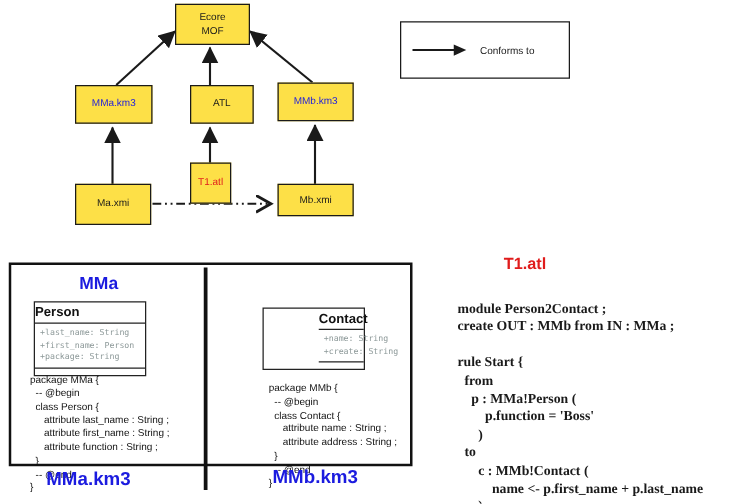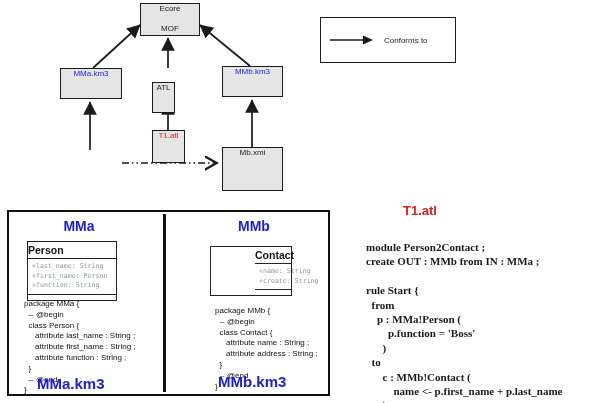--- a/index.html
+++ b/index.html
@@ -1,43 +1,43 @@
 <!DOCTYPE html>
 <html style="--blue: #1b1bdf; --red: #e01c1c; --attr-gray: #8c9898;"><head>
 <meta charset="utf-8">
 <style>
   * { margin:0; padding:0; box-sizing:border-box; }
   html,body { width:600px; height:403px; background:#ffffff; font-family:"Liberation Sans",sans-serif; }
   .canvas { position:relative; width:600px; height:403px; background:#fff; overflow:hidden; }
 
   
   .arrows { position:absolute; left:0; top:0; width:600px; height:205px; }
-  .node { position:absolute; background:#e5e5e5; border:1.6px solid #1a1a1a;
-          display:flex; flex-direction:column; align-items:center; justify-content:space-between;
+  .node { position:absolute; background:#fde047; border:1.6px solid #1a1a1a;
+          display:flex; flex-direction:column; align-items:center; justify-content:center;
           font-size:8px; color:#1a1a1a; line-height:1.35; z-index:2; }
   .node.ecore   { left:140px; top:3px;   width:60px; height:33px; }
   .node.mma-km3 { left:60px;  top:68px;  width:62px; height:31px; }
-  .node.atl     { left:152px; top:82px;  width:23px; height:31px; }
+  .node.atl     { left:152px; top:68px;  width:51px; height:31px; }
   .node.mmb-km3 { left:222px; top:66px;  width:61px; height:31px; }
   .node.ma-xmi  { left:60px;  top:147px; width:61px; height:33px; }
   .node.t1-atl  { left:152px; top:130px; width:33px; height:33px; }
-  .node.mb-xmi  { left:222px; top:147px; width:61px; height:44px; }
+  .node.mb-xmi  { left:222px; top:147px; width:61px; height:26px; }
   .txt-blue { color:var(--blue); }
   .txt-red  { color:var(--red); }
 
   
   .legend { position:absolute; left:320px; top:17px; width:136px; height:46px;
             border:1.6px solid #1a1a1a; display:flex; flex-direction:column;
             justify-content:space-evenly; padding:2px 8px; z-index:2; }
   .legend-row { display:flex; align-items:center; gap:9px; }
   .legend-row svg { flex:0 0 auto; }
   .legend-label { font-size:8px; color:#1a1a1a; }
 
   
-  .panel { position:absolute; left:7px; top:210px; width:323px; height:186px;
+  .panel { position:absolute; left:7px; top:210px; width:323px; height:163px;
            border:2px solid #111; background:#fff; }
   .panel-divider { position:absolute; left:154px; top:2px; width:3px; height:178px; background:#111; }
   .half-title { position:absolute; font-size:14px; font-weight:bold; color:var(--blue); }
   .mma-title { left:40px; top:6px; width:60px; text-align:center; }
   .mmb-title { left:195px; top:6px; width:100px; text-align:center; }
 
   .uml-box { position:absolute; border:1.6px solid #222; background:#fff; }
   .uml-box.person  { left:18px;  top:29px; width:90px; }
   .uml-box.contact { left:201px; top:34px; width:82px;padding-left:44px; }
   .uml-header { font-size:10.5px; font-weight:bold; padding:2px 0 2px 0;
@@ -85,20 +85,21 @@
     <line x1="122" y1="163" x2="216" y2="163" stroke="#1a1a1a" stroke-width="1.5" stroke-dasharray="7 3 1.5 3 1.5 3" marker-end="url(#mopen)"></line>
   </svg>
 
   <div class="node ecore">
     <div>Ecore</div>
     <div>MOF</div>
   </div>
   <div class="node mma-km3 txt-blue">MMa.km3</div>
   <div class="node atl">ATL</div>
   <div class="node mmb-km3 txt-blue">MMb.km3</div>
+  <div class="node ma-xmi">Ma.xmi</div>
   <div class="node t1-atl txt-red">T1.atl</div>
   <div class="node mb-xmi">Mb.xmi</div>
 
   <div class="legend">
     <div class="legend-row">
       <svg width="46" height="10" viewBox="0 0 46 10">
         <line x1="1" y1="5" x2="36" y2="5" stroke="#1a1a1a" stroke-width="1.7"></line>
         <path d="M34,0.5 L44,5 L34,9.5 Z" fill="#1a1a1a"></path>
       </svg>
       <span class="legend-label">Conforms to</span>
@@ -107,36 +108,35 @@
 
   <div class="panel">
     <div class="panel-divider"></div>
 
     <div class="half-title mma-title">MMa</div>
     <div class="uml-box person">
       <div class="uml-header">Person</div>
       <div class="uml-attrs">
         <div>+last_name: String</div>
         <div>+first_name: Person</div>
-        <div>+function: String</div>
+        <div>+package: String</div>
       </div>
       <div class="uml-empty"></div>
     </div>
     <pre class="km3-code mma">package MMa {
   -- @begin
   class Person {
      attribute last_name : String ;
      attribute first_name : String ;
      attribute function : String ;
   }
   -- @end
 }</pre>
     <div class="file-label mma">MMa.km3</div>
 
-    <div class="half-title mmb-title">MMb</div>
     <div class="uml-box contact">
       <div class="uml-header">Contact</div>
       <div class="uml-attrs">
         <div>+name: String</div>
         <div>+create: String</div>
       </div>
       <div class="uml-empty"></div>
     </div>
     <pre class="km3-code mmb">package MMb {
   -- @begin

